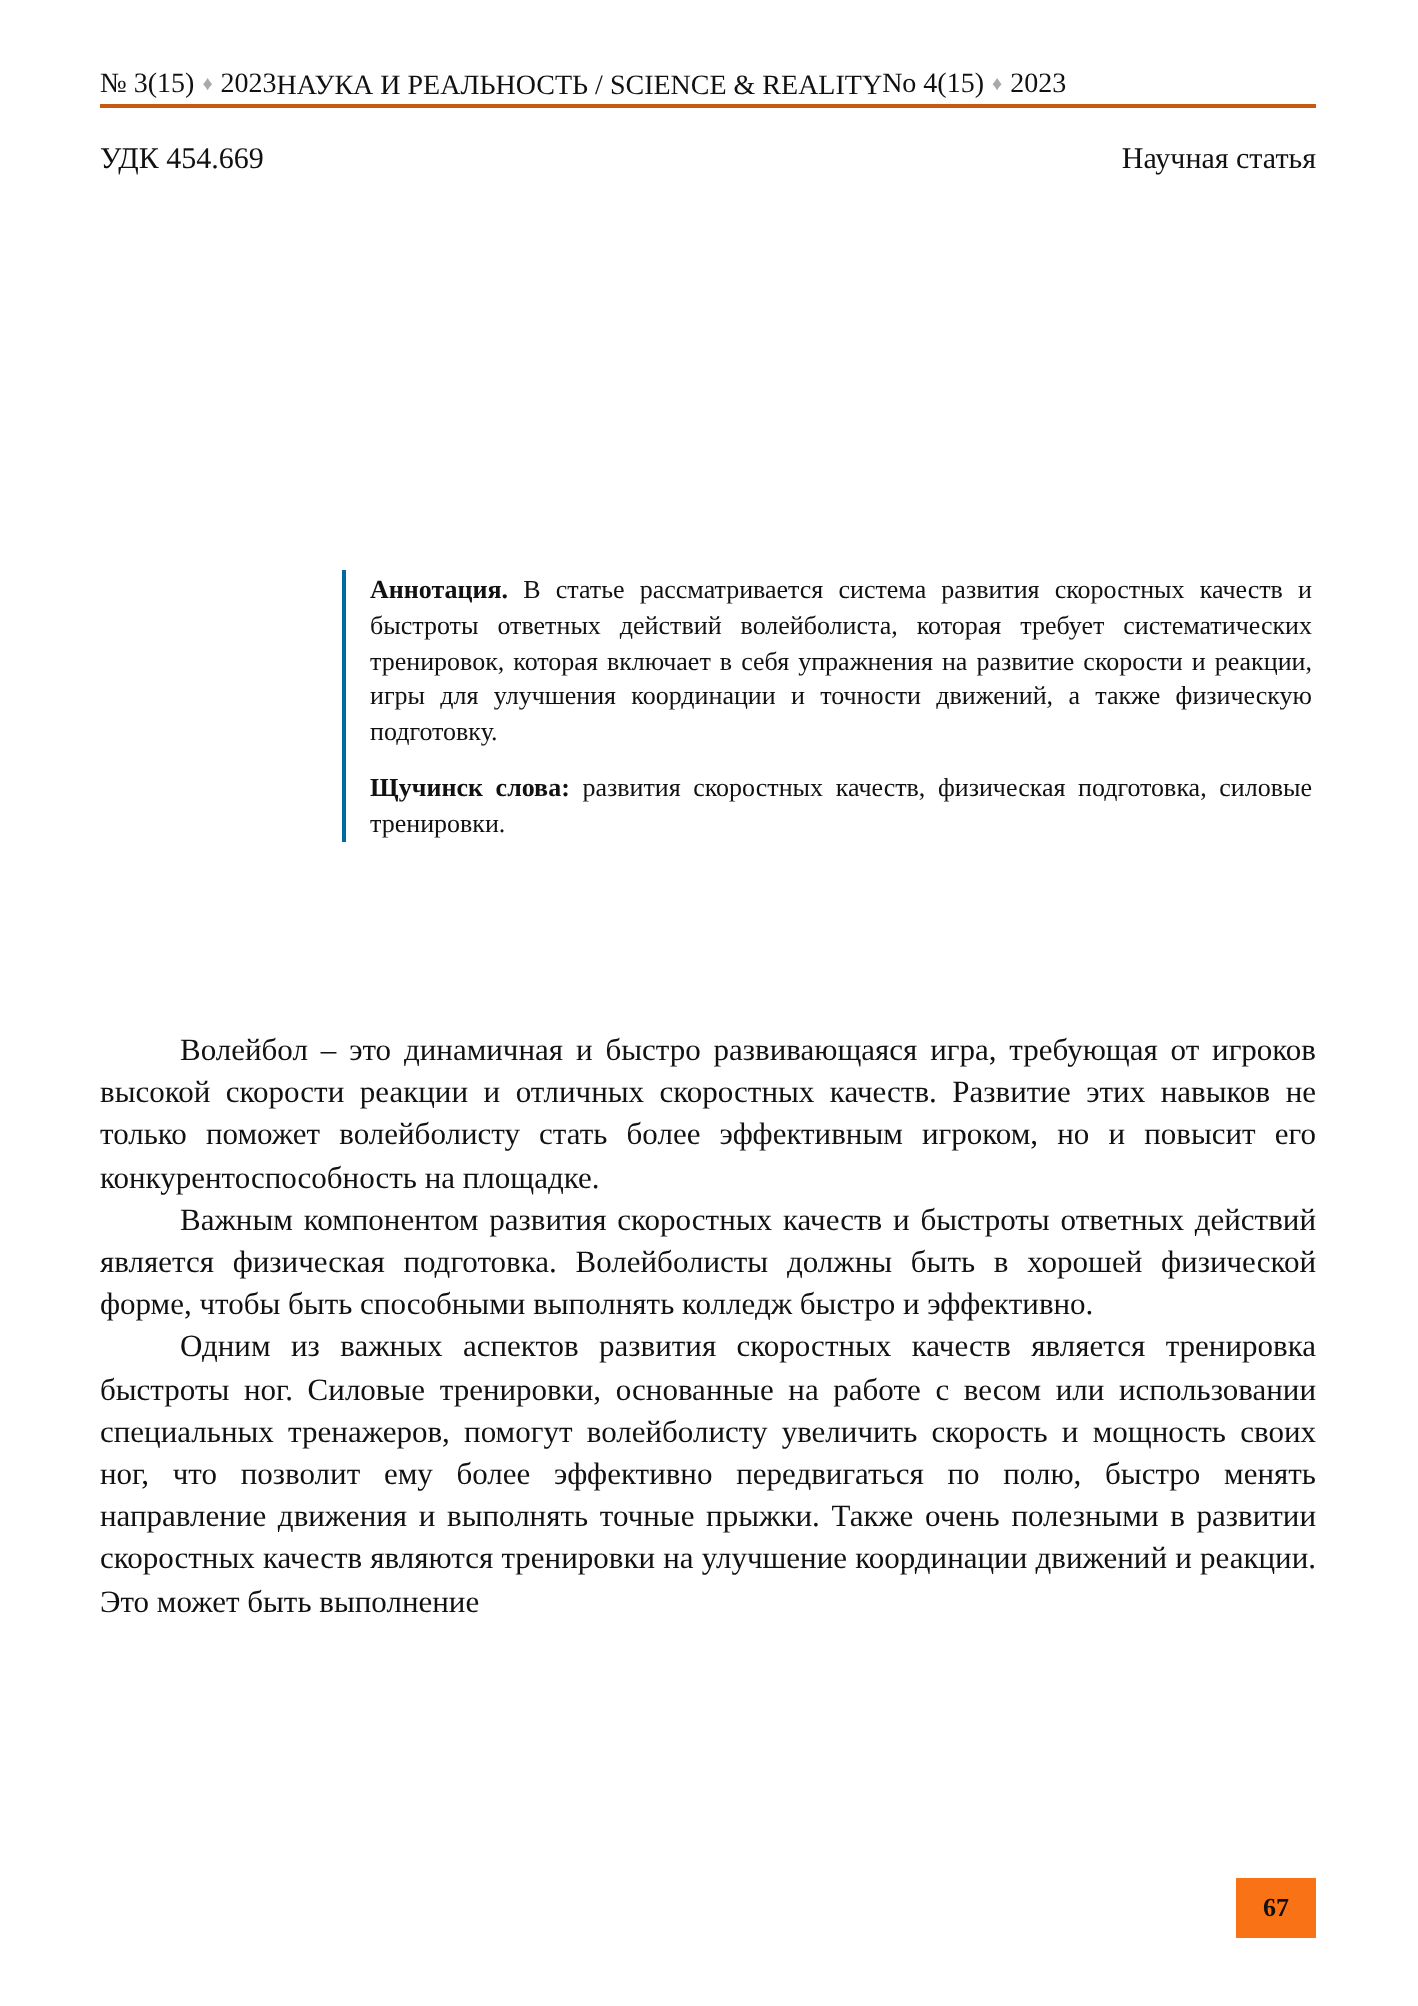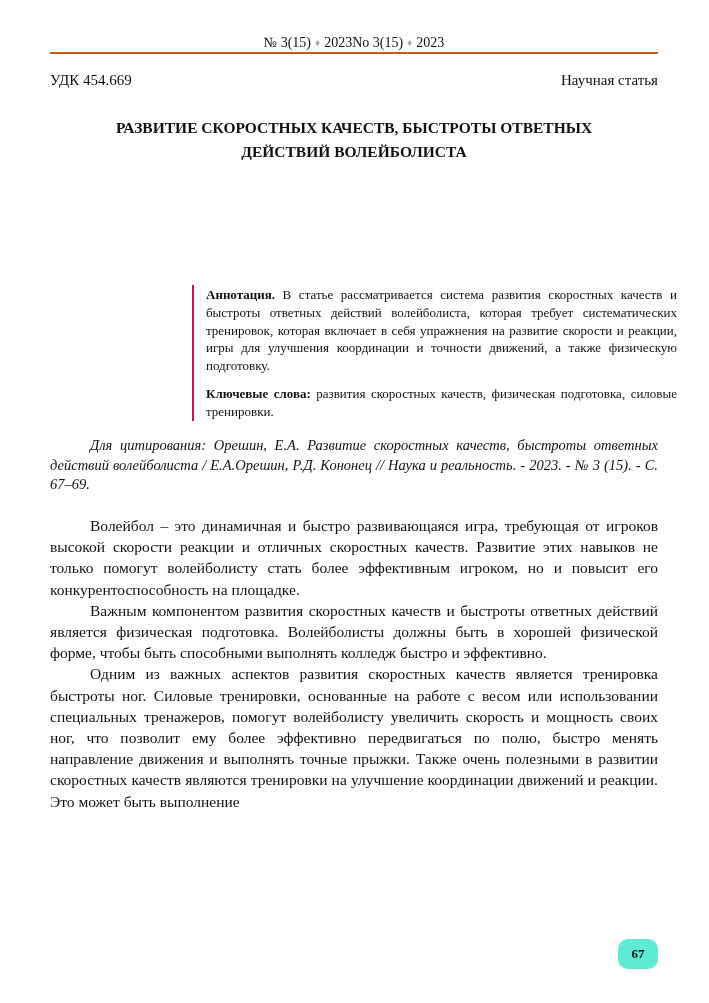--- a/index.html
+++ b/index.html
@@ -22,21 +22,21 @@
     }
     .header {
       position: absolute;
       left: 50px;
       top: 33px;
       width: 608px;
       height: 20px;
       font-size: 14px;
       line-height: 18px;
       display: flex;
-      justify-content: center;
+      justify-content: flex-start;
       align-items: flex-end;
     }
     .header .diamond {
       color: #a9a9a9;
       font-size: 10px;
       margin: 0 4px;
       position: relative;
       top: -1px;
     }
     .header-rule {
@@ -73,25 +73,25 @@
       right: 51px;
       top: 179px;
       width: 560px;
       text-align: right;
       font-size: 15px;
       line-height: 21px;
     }
     .authors span { display: block; }
     .abstract-box {
       position: absolute;
-      left: 192px;
+      left: 171px;
       top: 285px;
       width: 483px;
       height: 136px;
-      border-left: 2px solid #be185d;
+      border-left: 2px solid #0369a1;
     }
     .abstract-text {
       position: absolute;
       left: 12px;
       top: 1px;
       width: 471px;
       font-size: 13px;
       line-height: 17.8px;
       text-align: justify;
     }
@@ -128,60 +128,55 @@
       margin: 0;
       text-indent: 40px;
       text-align: justify;
     }
     .page-number {
       position: absolute;
       left: 618px;
       top: 939px;
       width: 40px;
       height: 30px;
-      background: #5eead4;
+      background: #f97316;
       display: flex;
       align-items: center;
       justify-content: center;
       font-weight: bold;
       font-size: 13px;
-      border-radius: 10px;
     }
   </style>
 </head>
 <body>
 
 <div class="page">
 
   <div class="header">
     <span><span>№ 3(15)</span><span class="diamond">♦</span><span>2023</span></span>
-    <span><span>No 3(15)</span><span class="diamond">♦</span><span>2023</span></span>
+    <span>НАУКА И РЕАЛЬНОСТЬ / SCIENCE &amp; REALITY</span>
+    <span><span>No 4(15)</span><span class="diamond">♦</span><span>2023</span></span>
   </div>
   <div class="header-rule"></div>
 
   <div class="meta-row">
     <span>УДК 454.669</span>
     <span>Научная статья</span>
   </div>
 
-  <div class="title">
-    <span>РАЗВИТИЕ СКОРОСТНЫХ КАЧЕСТВ, БЫСТРОТЫ ОТВЕТНЫХ</span>
-    <span>ДЕЙСТВИЙ ВОЛЕЙБОЛИСТА</span>
-  </div>
 
 
   <div class="abstract-box">
     <div class="abstract-text"><b>Аннотация.</b><span> В статье рассматривается система развития скоростных качеств и быстроты ответных действий волейболиста, которая требует систематических тренировок, которая включает в себя упражнения на развитие скорости и реакции, игры для улучшения координации и точности движений, а также физическую подготовку.</span></div>
-    <div class="keywords-text"><b>Ключевые слова:</b><span> развития скоростных качеств, физическая подготовка, силовые тренировки.</span></div>
+    <div class="keywords-text"><b>Щучинск слова:</b><span> развития скоростных качеств, физическая подготовка, силовые тренировки.</span></div>
   </div>
 
-  <div class="citation">Для цитирования: Орешин, Е.А. Развитие скоростных качеств, быстроты ответных действий волейболиста / Е.А.Орешин, Р.Д. Кононец // Наука и реальность. - 2023. - № 3 (15). - С. 67–69.</div>
 
   <div class="body-text">
-    <p>Волейбол – это динамичная и быстро развивающаяся игра, требующая от игроков высокой скорости реакции и отличных скоростных качеств. Развитие этих навыков не только помогут волейболисту стать более эффективным игроком, но и повысит его конкурентоспособность на площадке.</p>
+    <p>Волейбол – это динамичная и быстро развивающаяся игра, требующая от игроков высокой скорости реакции и отличных скоростных качеств. Развитие этих навыков не только поможет волейболисту стать более эффективным игроком, но и повысит его конкурентоспособность на площадке.</p>
     <p>Важным компонентом развития скоростных качеств и быстроты ответных действий является физическая подготовка. Волейболисты должны быть в хорошей физической форме, чтобы быть способными выполнять колледж быстро и эффективно.</p>
     <p>Одним из важных аспектов развития скоростных качеств является тренировка быстроты ног. Силовые тренировки, основанные на работе с весом или использовании специальных тренажеров, помогут волейболисту увеличить скорость и мощность своих ног, что позволит ему более эффективно передвигаться по полю, быстро менять направление движения и выполнять точные прыжки. Также очень полезными в развитии скоростных качеств являются тренировки на улучшение координации движений и реакции. Это может быть выполнение</p>
   </div>
 
   <div class="page-number">
     <span>67</span>
   </div>
 
 </div>
 

